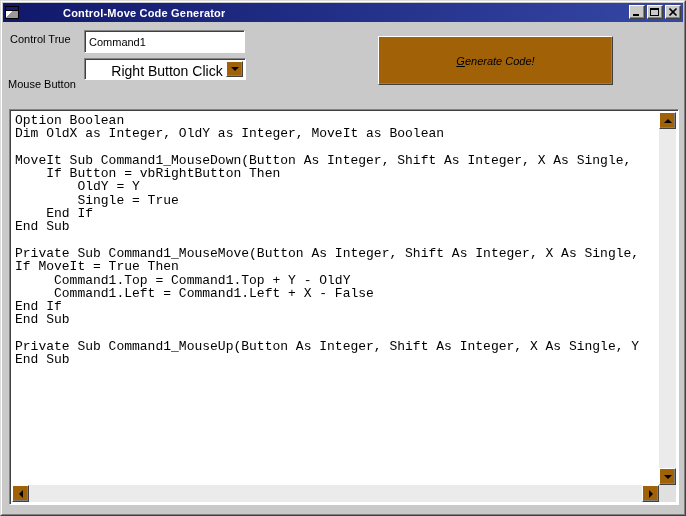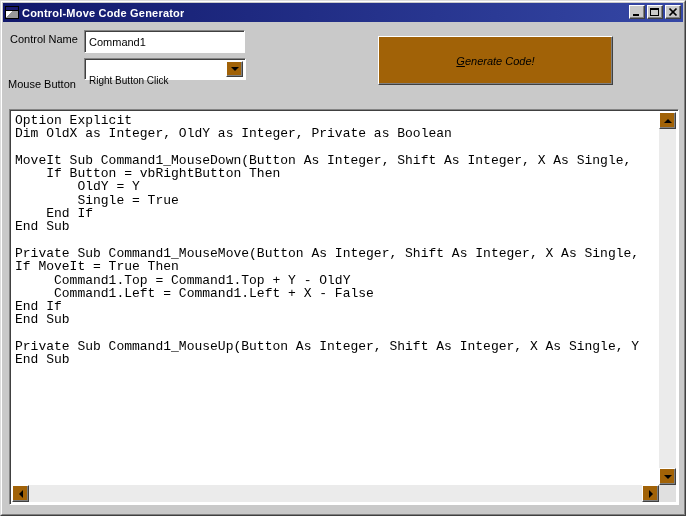--- a/index.html
+++ b/index.html
@@ -27,21 +27,21 @@
     border:1px solid #000;
     background:linear-gradient(135deg,#ffffff 45%,#9a9a9a 45%);
     position:relative;
   }
   .titlebar-icon::before {
     content:''; position:absolute; left:0; top:0; right:0; height:3px;
     background:#1a1a6e; border-bottom:1px solid #000;
   }
   .titlebar-text {
     color:#ffffff; font-weight:bold; font-size:11px; letter-spacing:0.2px;
-    white-space:nowrap; overflow:hidden;
+    white-space:nowrap; overflow:hidden;margin-left:41px;
   }
   .win-buttons { position:absolute; right:2px; top:2px; display:flex; }
   .win-btn {
     width:16px; height:14px; background:#c9c9c9; margin-left:2px;
     border:1px solid; border-color:#ffffff #404040 #404040 #ffffff;
     box-shadow:inset -1px -1px 0 #808080;
     display:flex; align-items:center; justify-content:center;
   }
   .win-btn svg { display:block; }
 
@@ -63,21 +63,21 @@
   .lbl-control-name { left:8px; top:31px; }
   .lbl-mouse-button { left:6px; top:76px; }
 
   .txt-control-name {
     position:absolute; left:82px; top:28px; width:161px; height:23px;
     font-size:11px; padding:5px 12px 0 4px; color:#000;
   }
   .combo {
     position:absolute; left:82px; top:56px; width:162px; height:22px;
   }
-  .combo-value { font-size:10px; padding:16px 0 0 4px; color:#000; white-space:nowrap; }
+  .combo-value { font-size:14px; padding:4px 0 0 4px; color:#000; white-space:nowrap;text-align:center; }
   .combo-arrow-btn {
     position:absolute; top:2px; right:2px; bottom:2px; width:17px;
     display:flex; align-items:center; justify-content:center;
   }
   .tri-down { width:0; height:0; border-left:4px solid transparent; border-right:4px solid transparent; border-top:4px solid #000; }
   .tri-up   { width:0; height:0; border-left:4px solid transparent; border-right:4px solid transparent; border-bottom:4px solid #000; }
   .tri-left { width:0; height:0; border-top:4px solid transparent; border-bottom:4px solid transparent; border-right:4px solid #000; }
   .tri-right{ width:0; height:0; border-top:4px solid transparent; border-bottom:4px solid transparent; border-left:4px solid #000; }
 
   .btn-generate {
@@ -145,39 +145,39 @@
         </div>
         <div class="win-btn">
           <svg width="12" height="10">
               <line x1="2.5" y1="1.5" x2="9.5" y2="8.5" stroke="#000" stroke-width="1.7"></line>
               <line x1="9.5" y1="1.5" x2="2.5" y2="8.5" stroke="#000" stroke-width="1.7"></line>
             </svg>
         </div>
       </div>
     </div>
 
-    <div class="lbl lbl-control-name">Control Name</div>
+    <div class="lbl lbl-control-name">Control True</div>
     <div class="txt-control-name sunken">Command1</div>
 
     <div class="lbl lbl-mouse-button">Mouse Button</div>
     <div class="combo sunken">
       <div class="combo-value">Right Button Click</div>
       <div class="combo-arrow-btn raised">
         <div class="tri-down"></div>
       </div>
     </div>
 
     <div class="btn-generate raised">
       <span><span class="accel">G</span><span>enerate Code!</span></span>
     </div>
 
     <div class="codebox sunken">
       <div class="code-content">
-          <div class="code-line">Option Explicit</div>
-          <div class="code-line">Dim OldX as Integer, OldY as Integer, Private as Boolean</div>
+          <div class="code-line">Option Boolean</div>
+          <div class="code-line">Dim OldX as Integer, OldY as Integer, MoveIt as Boolean</div>
           <div class="code-line"> </div>
           <div class="code-line">MoveIt Sub Command1_MouseDown(Button As Integer, Shift As Integer, X As Single,</div>
           <div class="code-line">    If Button = vbRightButton Then</div>
           <div class="code-line">        OldY = Y</div>
           <div class="code-line">        Single = True</div>
           <div class="code-line">    End If</div>
           <div class="code-line">End Sub</div>
           <div class="code-line"> </div>
           <div class="code-line">Private Sub Command1_MouseMove(Button As Integer, Shift As Integer, X As Single,</div>
           <div class="code-line">If MoveIt = True Then</div>

